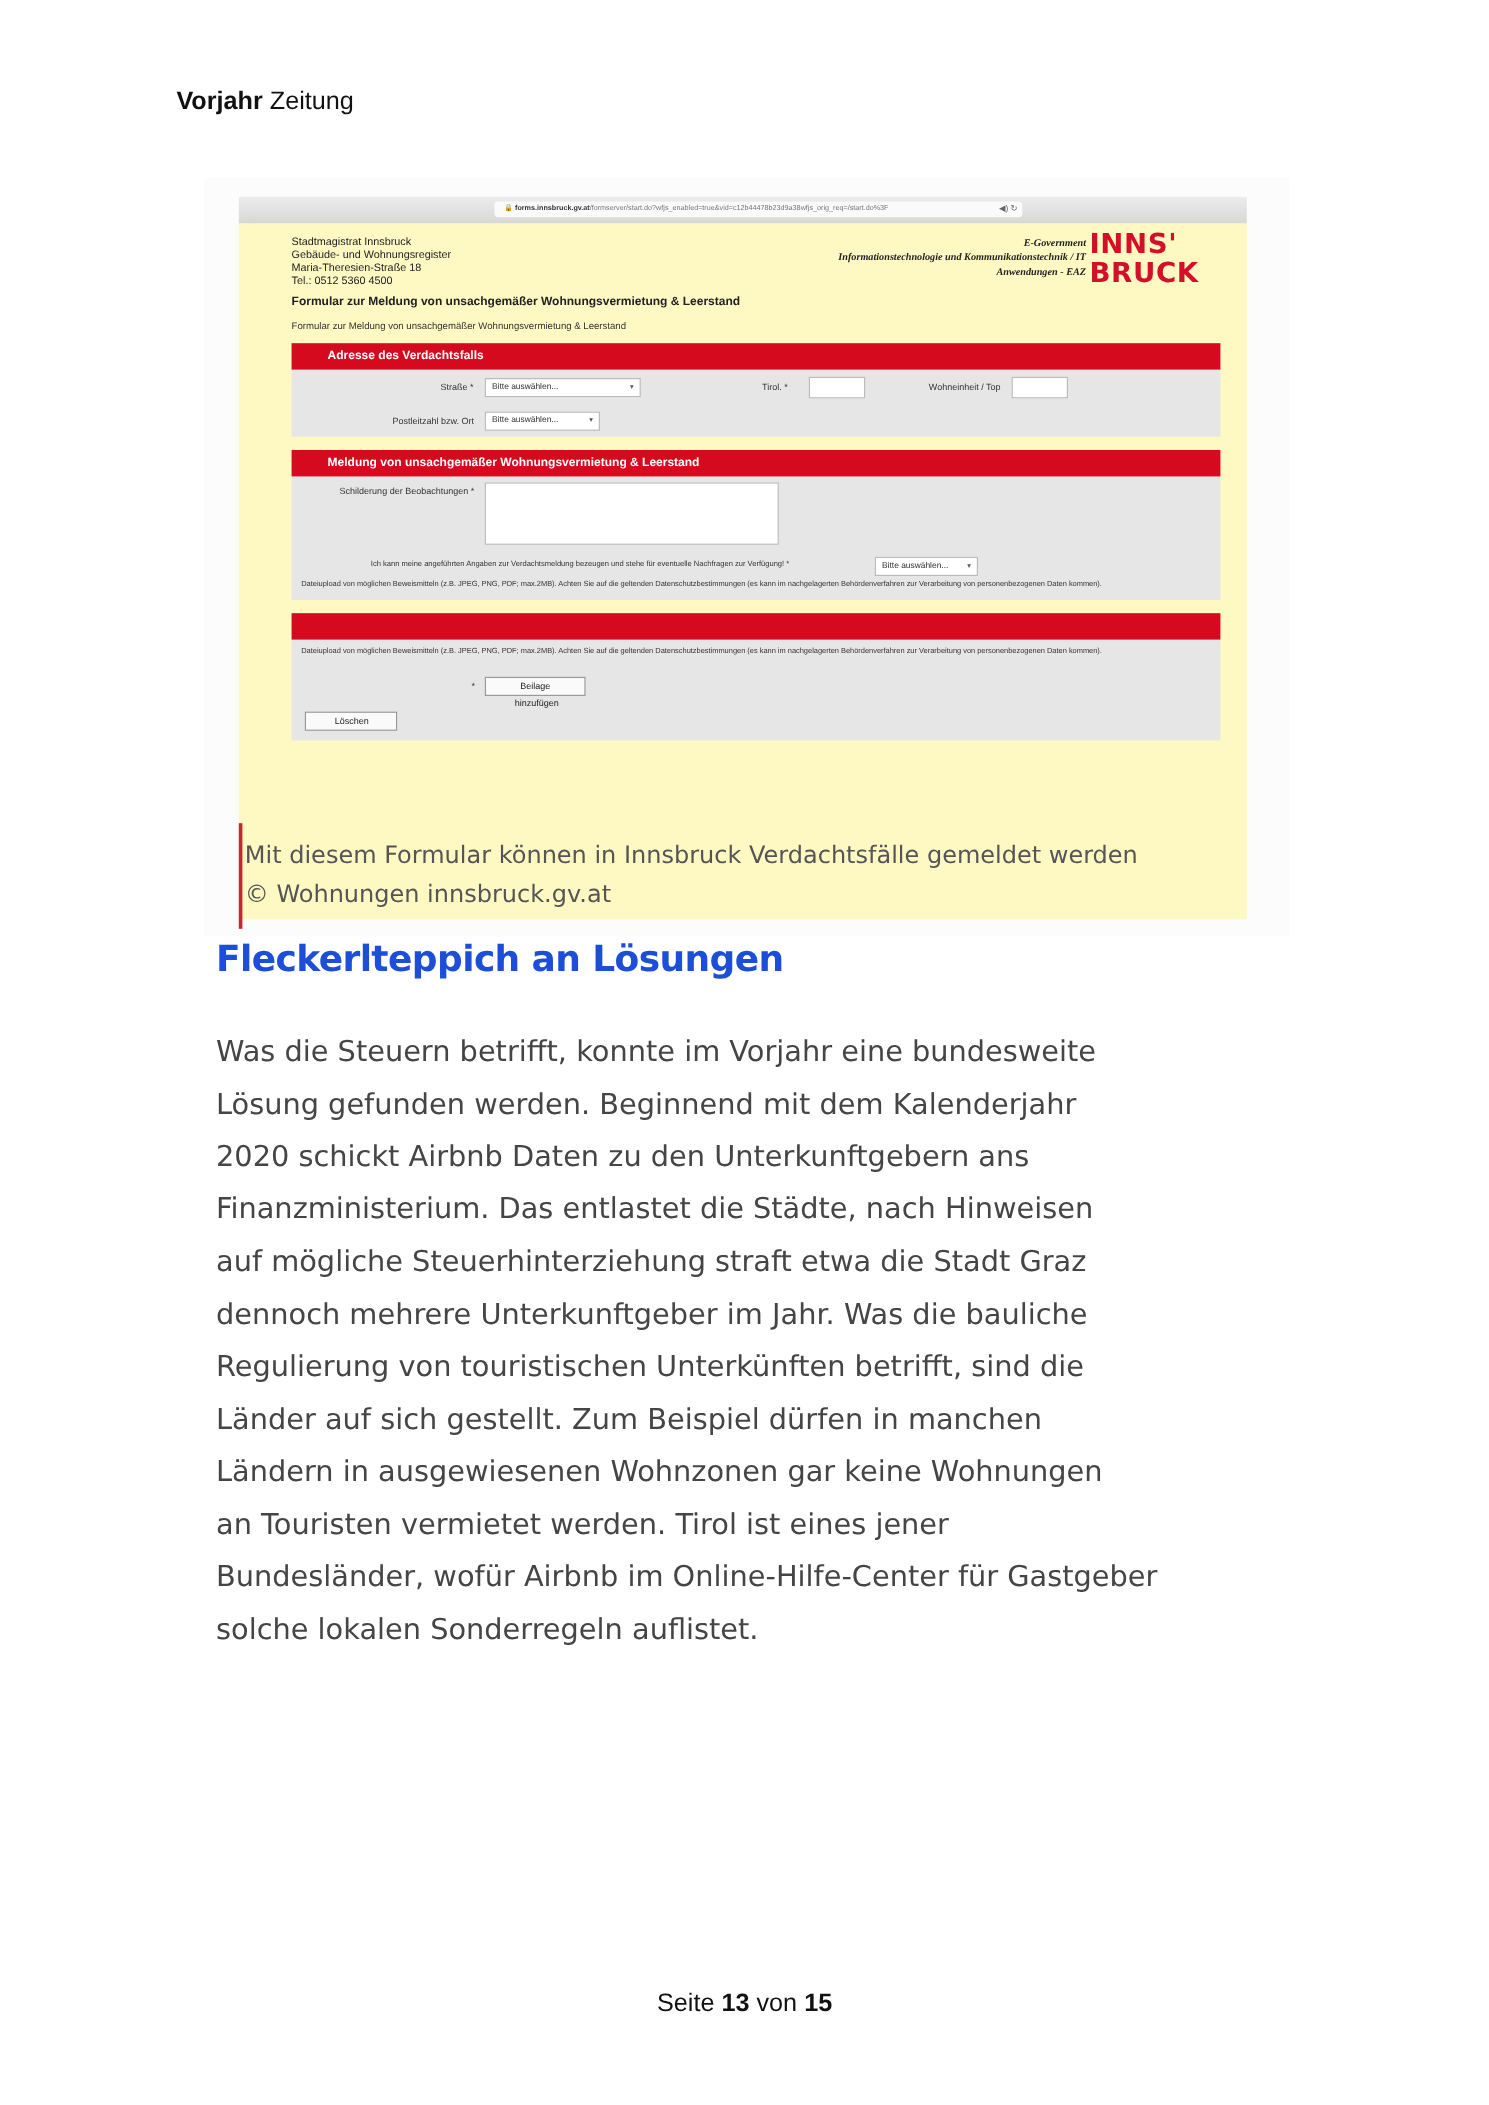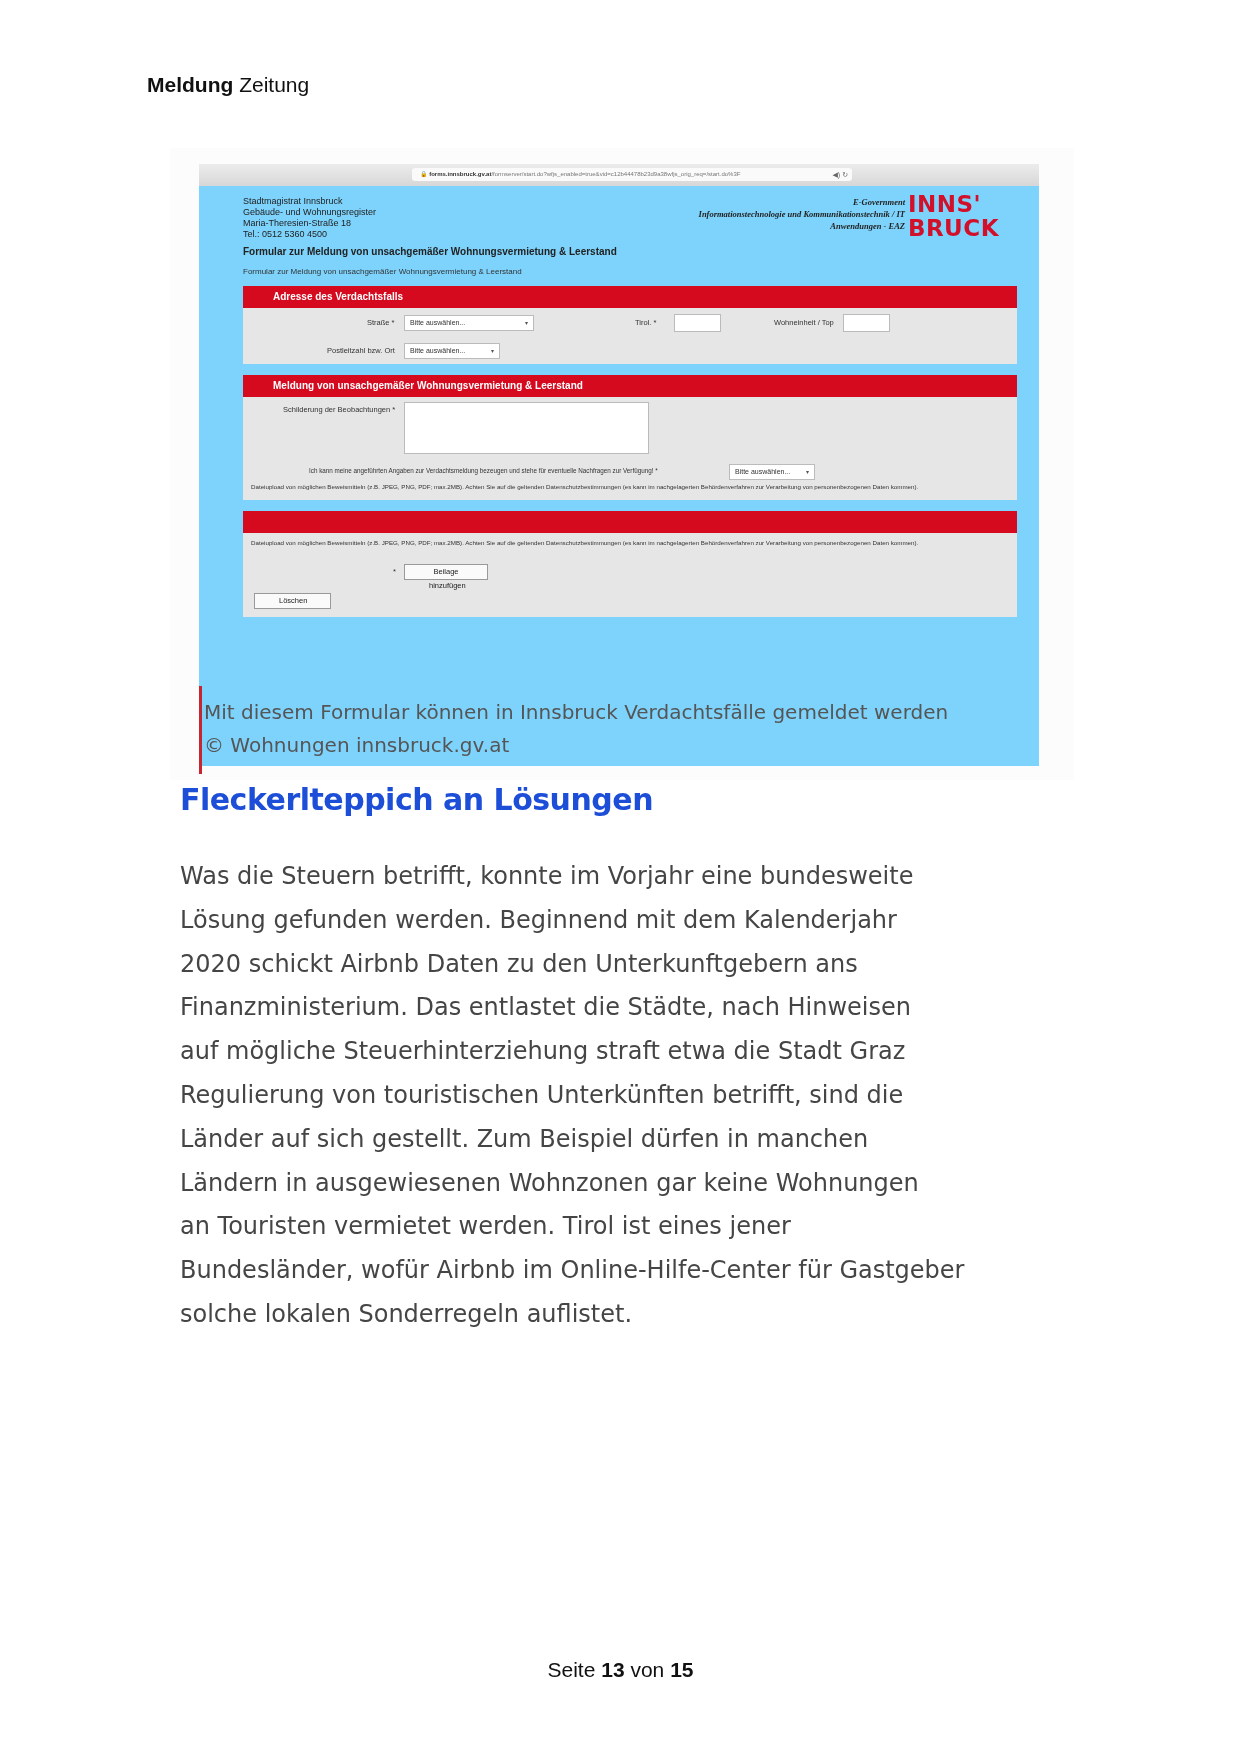--- a/index.html
+++ b/index.html
@@ -25,21 +25,21 @@
   .url-field {
     position: absolute; left: 213px; top: 4px; width: 440px; height: 13px;
     background: #fafafa; border-radius: 3px;
     font-size: 6px; line-height: 13px; color: #777; white-space: nowrap; overflow: hidden;
     padding-left: 8px; box-sizing: border-box;
   }
   .url-field b { color: #333; }
   .url-icons { position: absolute; right: 4px; top: 0; font-size: 7px; color: #666; }
 
   .form-page {
-    position: absolute; left: 29px; top: 38px; width: 840px; height: 580px; background: #7dd3fc;
+    position: absolute; left: 29px; top: 38px; width: 840px; height: 580px; background: #fef9c3;
   }
   .org-block {
     position: absolute; left: 44px; top: 10px; font-size: 9px; line-height: 11px; color: #222;
   }
   .dept-block {
     position: absolute; right: 134px; top: 10px; text-align: right;
     font-family: "Liberation Serif", serif; font-style: italic; font-weight: bold;
     font-size: 8.5px; line-height: 12px; color: #222;
   }
   .logo {
@@ -93,21 +93,21 @@
   .article-body span { display: block; white-space: nowrap; }
 
   .footer {
     position: absolute; left: 0; width: 1241px; top: 1658px; text-align: center; font-size: 21px; color: #111;
   }
 </style>
 </head>
 <body>
 
 <div class="doc-header">
-  <b>Meldung</b>
+  <b>Vorjahr</b>
   <span>Zeitung</span>
 </div>
 
 <div class="shot">
   <div class="browser-bar">
     <div class="url-field">
       <span>🔒</span>
       <b>forms.innsbruck.gv.at</b><span>/formserver/start.do?wfjs_enabled=true&amp;vid=c12b44478b23d9a38wfjs_orig_req=/start.do%3F</span>
       <span class="url-icons">◀) ↻</span>
     </div>
@@ -180,20 +180,21 @@
 </div>
 
 <div class="article-heading">Fleckerlteppich an Lösungen</div>
 
 <div class="article-body">
   <span>Was die Steuern betrifft, konnte im Vorjahr eine bundesweite</span>
   <span>Lösung gefunden werden. Beginnend mit dem Kalenderjahr</span>
   <span>2020 schickt Airbnb Daten zu den Unterkunftgebern ans</span>
   <span>Finanzministerium. Das entlastet die Städte, nach Hinweisen</span>
   <span>auf mögliche Steuerhinterziehung straft etwa die Stadt Graz</span>
+  <span>dennoch mehrere Unterkunftgeber im Jahr. Was die bauliche</span>
   <span>Regulierung von touristischen Unterkünften betrifft, sind die</span>
   <span>Länder auf sich gestellt. Zum Beispiel dürfen in manchen</span>
   <span>Ländern in ausgewiesenen Wohnzonen gar keine Wohnungen</span>
   <span>an Touristen vermietet werden. Tirol ist eines jener</span>
   <span>Bundesländer, wofür Airbnb im Online-Hilfe-Center für Gastgeber</span>
   <span>solche lokalen Sonderregeln auflistet.</span>
 </div>
 
 <div class="footer">
   <span>Seite</span>

